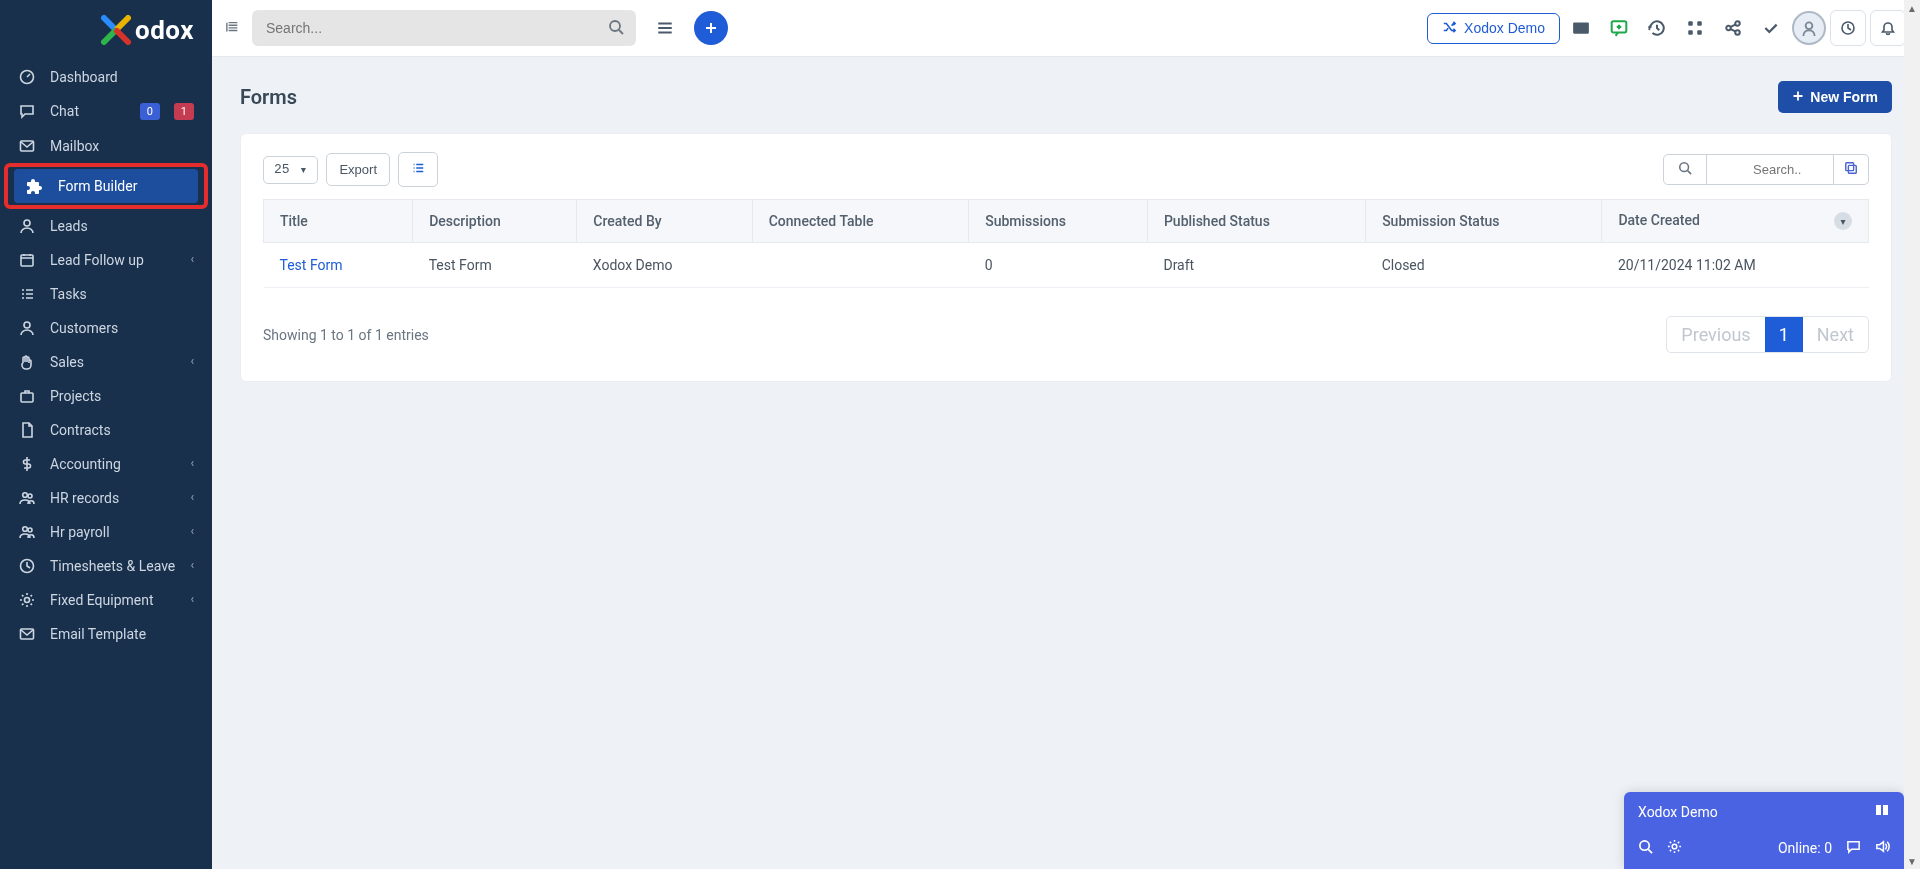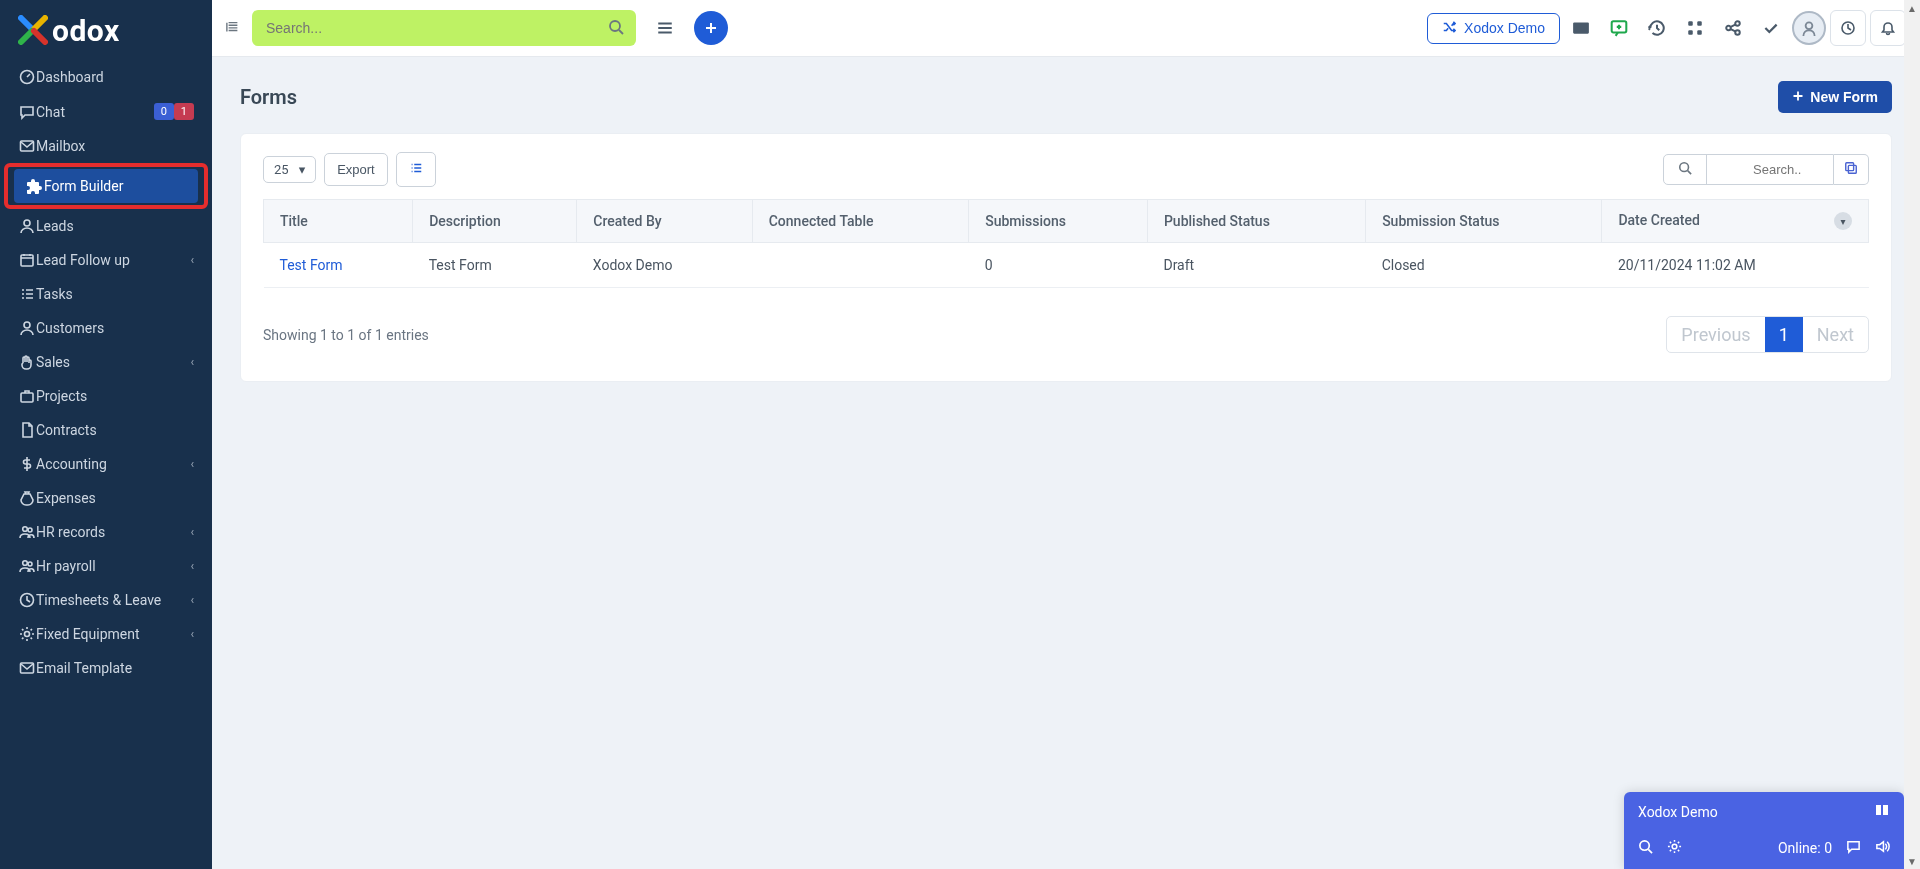--- a/index.html
+++ b/index.html
@@ -9,54 +9,54 @@
     --text-muted:#6b7680;
     --border:#e2e6ea;
     --page-bg:#eef2f7;
     --body-font: -apple-system, BlinkMacSystemFont, "Segoe UI", Roboto, "Helvetica Neue", Arial, sans-serif;
   }
   html,body{margin:0;padding:0;height:100%;font-family:var(--body-font);font-size:14px;color:#2f3a46;}
   body{display:flex;background:var(--page-bg);}
 
   
   .sidebar{width:212px;min-width:212px;background:var(--sidebar-bg);color:#cfd8e3;display:flex;flex-direction:column;height:100vh;overflow-y:auto;}
-  .brand{display:flex;align-items:center;gap:4px;height:60px;padding:0 18px;font-size:30px;font-weight:700;color:#fff;letter-spacing:.5px;}
+  .brand{display:flex;align-items:center;gap:4px;height:60px;padding:0 18px;font-size:26px;font-weight:700;color:#fff;letter-spacing:.5px;justify-content:flex-end;}
   .brand svg{display:block;}
   .nav{list-style:none;margin:0;padding:0;}
-  .nav-item{display:flex;align-items:center;padding:9px 18px;color:#cdd6e1;cursor:pointer;position:relative;font-size:14px;}
+  .nav-item{display:flex;align-items:flex-start;gap:14px;padding:9px 18px;color:#cdd6e1;cursor:pointer;position:relative;font-size:14px;}
   .nav-item .nav-icon{width:18px;min-width:18px;display:flex;align-items:center;justify-content:center;}
   .nav-item .nav-label{flex:1;}
   .nav-item.active{background:var(--sidebar-bg-active);color:#fff;border-radius:4px;margin:2px 6px;padding-left:12px;}
   .nav-item .chev{font-size:12px;opacity:.7;}
   .badge{font-size:11px;padding:2px 7px;border-radius:3px;color:#fff;}
   .badge.b-zero{background:#3b5fd4;}
   .badge.b-one{background:#c53b51;}
   .highlight-box{border:4px solid #e52d2d;border-radius:6px;margin:0 4px;}
 
   
   .main{flex:1;display:flex;flex-direction:column;min-width:0;height:100vh;overflow:hidden;}
   .topbar{height:56px;background:#fff;display:flex;align-items:center;gap:12px;padding:0 14px;border-bottom:1px solid #e5e9ee;}
   .collapse-handle{cursor:pointer;color:#6b7680;}
-  .search-wrap{display:flex;align-items:center;background:#bef264;border-radius:6px;height:36px;width:360px;padding:0 12px;color:#6b7680;}
+  .search-wrap{display:flex;align-items:center;background:#e5e5e5;border-radius:6px;height:36px;width:360px;padding:0 12px;color:#6b7680;}
   .search-wrap input{border:none;outline:none;background:transparent;flex:1;font-size:14px;color:#333;}
   .top-icons{display:flex;align-items:center;gap:4px;margin-left:auto;}
   .pill-btn{display:flex;align-items:center;gap:8px;border:1px solid #1f5cd7;background:#fff;color:#1f5cd7;border-radius:6px;padding:6px 14px;font-size:14px;cursor:pointer;}
   .icon-btn{width:34px;height:34px;display:flex;align-items:center;justify-content:center;border-radius:6px;cursor:pointer;color:#4a5a6a;}
   .icon-btn.bordered{border:1px solid #dce2e9;}
   .icon-btn.blue-fill{background:#1f5cd7;color:#fff;border-radius:50%;}
   .avatar{width:30px;height:30px;border-radius:50%;border:2px solid #aeb9c6;background:#e7edf4;display:flex;align-items:center;justify-content:center;color:#7c8896;}
   
   .content{flex:1;overflow:auto;padding:24px 28px 120px 28px;}
   .page-head{display:flex;align-items:center;margin-bottom:20px;}
   .page-title{font-size:20px;font-weight:600;color:#394856;}
   .primary-btn{margin-left:auto;background:#1f4ea8;color:#fff;border:none;border-radius:5px;padding:8px 14px;font-size:14px;font-weight:600;cursor:pointer;display:flex;align-items:center;gap:6px;justify-content:space-between;}
 
   .card{background:#fff;border-radius:6px;padding:18px 22px 28px;border:1px solid #eaeef3;}
   .toolbar{display:flex;align-items:center;gap:8px;margin-bottom:12px;}
-  .select-like{display:flex;align-items:center;gap:10px;border:1px solid #cbd2da;border-radius:5px;padding:5px 10px;font-size:13px;color:#495664;cursor:pointer;}
+  .select-like{display:flex;align-items:center;gap:10px;border:1px solid #cbd2da;border-radius:5px;padding:5px 10px;font-size:13px;color:#495664;cursor:pointer;font-family:Liberation Mono, monospace;}
   .small-btn{border:1px solid #cbd2da;background:#fff;border-radius:5px;padding:8px 12px;font-size:13px;color:#495664;cursor:pointer;}
   .tb-right{margin-left:auto;display:flex;align-items:center;gap:0;}
   .tb-search{display:flex;align-items:center;border:1px solid #cbd2da;border-radius:5px 0 0 5px;gap:36px;}
   .tb-search .mag{padding:6px 14px;border-right:1px solid #cbd2da;color:#6b7680;}
   .tb-search input{border:none;outline:none;padding:6px 10px;width:70px;font-size:13px;}
   .tb-copy{border:1px solid #cbd2da;border-left:none;border-radius:0 5px 5px 0;padding:6px 10px;color:#4a63d2;cursor:pointer;}
 
   table.data{width:100%;border-collapse:collapse;margin-top:4px;}
   table.data th{background:#f5f7fa;font-weight:500;text-align:left;padding:12px 16px;font-size:14px;color:#54606d;border:1px solid #e6eaef;}
   table.data td{padding:14px 16px;font-size:14px;color:#4a5561;border-bottom:1px solid #eceff3;}
@@ -202,28 +202,20 @@
       <span class="nav-label">Contracts</span>
     </li>
     <li class="nav-item">
       <span class="nav-icon">
         <svg width="16" height="16" viewBox="0 0 16 16" fill="none" stroke="currentColor" stroke-width="1.6">
             <path d="M8 1v14M11 4H6.5a2 2 0 0 0 0 4h3a2 2 0 0 1 0 4H5"></path>
           </svg>
       </span>
       <span class="nav-label">Accounting</span>
       <span class="chev">‹</span>
-    </li>
-    <li class="nav-item">
-      <span class="nav-icon">
-        <svg width="16" height="16" viewBox="0 0 16 16" fill="none" stroke="currentColor" stroke-width="1.6">
-            <path d="M6 2h4l-1 2h-2zM5 4h6l3 6a5 5 0 0 1-5 5H7a5 5 0 0 1-5-5z"></path>
-          </svg>
-      </span>
-      <span class="nav-label">Expenses</span>
     </li>
     <li class="nav-item">
       <span class="nav-icon">
         <svg width="16" height="16" viewBox="0 0 16 16" fill="none" stroke="currentColor" stroke-width="1.6">
             <circle cx="6" cy="5" r="2.3"></circle>
             <circle cx="11" cy="6" r="2"></circle>
             <path d="M1 14c0-2.5 2.2-4 5-4s5 1.5 5 4M9 14c0-2 1.5-3.3 3.5-3.3S15 12 15 14"></path>
           </svg>
       </span>
       <span class="nav-label">HR records</span>

